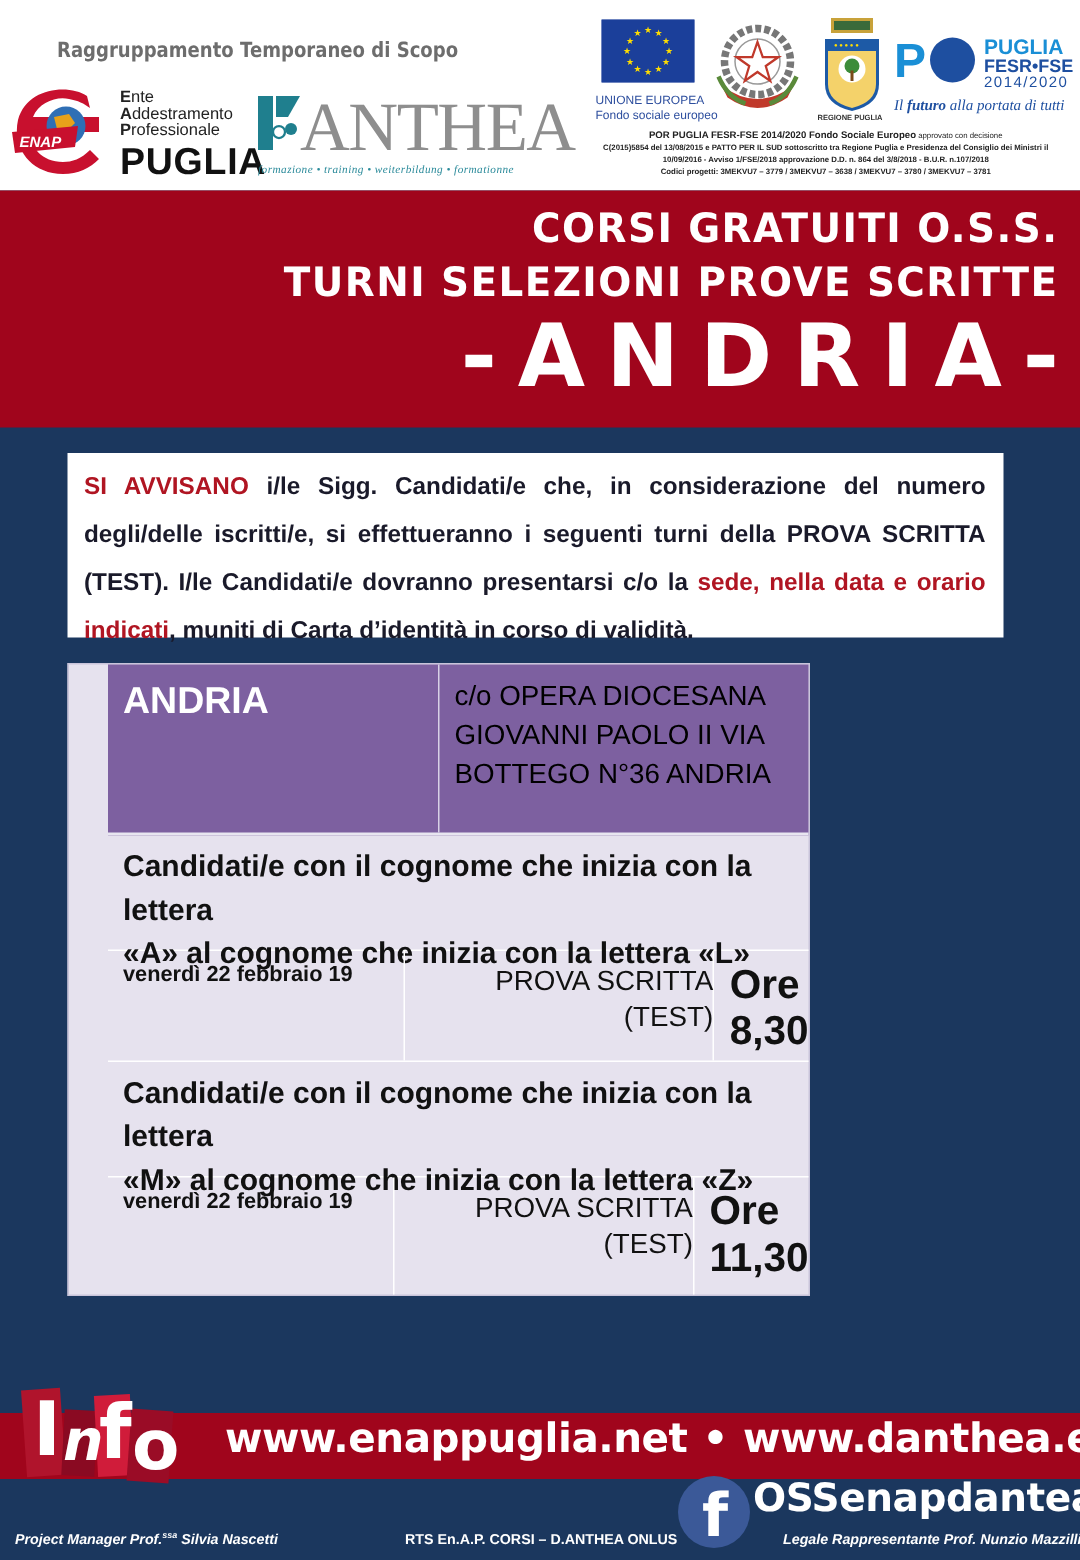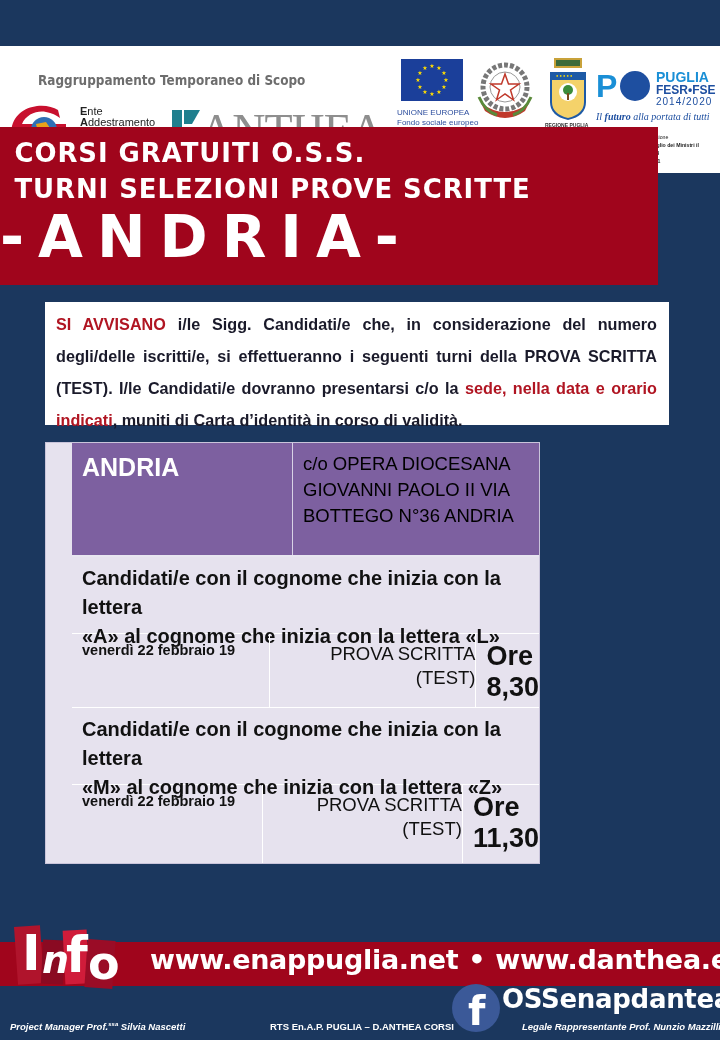--- a/index.html
+++ b/index.html
@@ -1,20 +1,20 @@
 <!DOCTYPE html>
 <html><head>
   <meta charset="utf-8">
   <style>
     * { box-sizing: border-box; margin: 0; padding: 0; }
     html, body { width: 720px; height: 1040px; overflow: hidden; }
     body { background: #1b375e; font-family: "Liberation Sans", sans-serif; position: relative; }
 
     
-    .header { position: absolute; left: 0; top: 0; width: 720px; height: 127px; background: #ffffff; margin-top: 46px; }
+    .header { position: absolute; left: 0; top: 0; width: 720px; height: 127px; background: #ffffff; }
     .rts-title { position: absolute; left: 38px; top: 26px; font-size: 14px; color: #6d6d6d; font-family: "DejaVu Sans", sans-serif; font-weight: bold; letter-spacing: 0; transform: scaleX(0.86); transform-origin: left; white-space: nowrap; }
 
     .enap-logo { position: absolute; left: 6px; top: 58px; width: 66px; height: 60px; }
     .enap-text { position: absolute; left: 80px; top: 60px; font-size: 11px; line-height: 11px; color: #222; }
     .enap-text .cap { font-weight: bold; }
     .enap-puglia { position: absolute; left: 80px; top: 94px; font-size: 25px; font-weight: bold; color: #111; letter-spacing: 0.5px; }
 
     .danthea-logo { position: absolute; left: 172px; top: 58px; width: 206px; height: 62px; }
     .danthea-mark { position: absolute; left: 0; top: 6px; width: 28px; height: 36px; }
     .danthea-word { position: absolute; left: 28px; top: 0; font-family: "Liberation Serif", serif; font-size: 46px; color: #8e8e8e; letter-spacing: -1px; transform: scaleX(1.0); white-space: nowrap; }
@@ -31,21 +31,21 @@
     .por-puglia { position: absolute; left: 60px; top: 2px; font-size: 14px; font-weight: bold; color: #1a8fd6; line-height: 14px; }
     .por-fesr { position: absolute; left: 60px; top: 16px; font-size: 12px; font-weight: bold; color: #1e4fa0; line-height: 12px; }
     .por-years { position: absolute; left: 60px; top: 29px; font-size: 10px; color: #1e4fa0; letter-spacing: 1px; line-height: 10px; }
     .por-slogan { position: absolute; left: 0; top: 43px; font-family: "Liberation Serif", serif; font-style: italic; font-size: 10px; color: #1e4fa0; white-space: nowrap; }
 
     .fund-notes { position: absolute; left: 383px; top: 87px; width: 335px; text-align: center; font-size: 5.2px; line-height: 8px; color: #222; font-weight: bold; }
     .fund-notes .big { font-size: 6.4px; }
     .fund-notes .small { font-weight: normal; }
 
     
-    .title-banner { position: absolute; left: 0; top: 127px; width: 658px; height: 158px; background: #a0051c; text-align: left; color: #fff; }
+    .title-banner { position: absolute; left: 0; top: 127px; width: 720px; height: 158px; background: #a0051c; text-align: right; color: #fff; }
     .title-line1 { position: absolute; left: 0; width: 720px; top: 10px; font-family: "DejaVu Sans", sans-serif; font-weight: bold; font-size: 27px; letter-spacing: 1px; transform: scaleX(0.96); }
     .title-line2 { position: absolute; left: 0; width: 720px; top: 46px; font-family: "DejaVu Sans", sans-serif; font-weight: bold; font-size: 27px; letter-spacing: 1px; transform: scaleX(0.96); }
     .title-city { position: absolute; left: 0; width: 720px; top: 76px; font-family: "DejaVu Sans", sans-serif; font-weight: bold; font-size: 58px; letter-spacing: 14px; }
 
     
     .notice { position: absolute; left: 45px; top: 302px; width: 624px; height: 123px; background: #ffffff; padding: 6px 12px 0 11px; font-size: 16.2px; line-height: 32px; color: #1a1a2a; font-weight: bold; text-align: justify; }
     .notice .red { color: #b01522; }
 
     
     .table { position: absolute; left: 45px; top: 442px; width: 495px; border: 1px solid #c9c4da; background: #e6e2ee; padding-left: 26px; }
@@ -230,14 +230,14 @@
 <div class="web-links">
   <span>www.enappuglia.net</span><span class="sep">•</span><span>www.danthea.eu</span>
 </div>
 
 <div class="fb-icon">
     <span>f</span>
   </div>
 <div class="fb-handle">OSSenapdantea</div>
 
 <div class="credit left"><span>Project Manager Prof.</span><sup style="font-size:6px">ssa</sup><span> Silvia Nascetti</span></div>
-<div class="credit mid">RTS En.A.P. PUGLIA – D.ANTHEA CORSI</div>
+<div class="credit mid">RTS En.A.P. CORSI – D.ANTHEA ONLUS</div>
 <div class="credit right">Legale Rappresentante Prof. Nunzio Mazzilli</div>
 
 </body></html>

